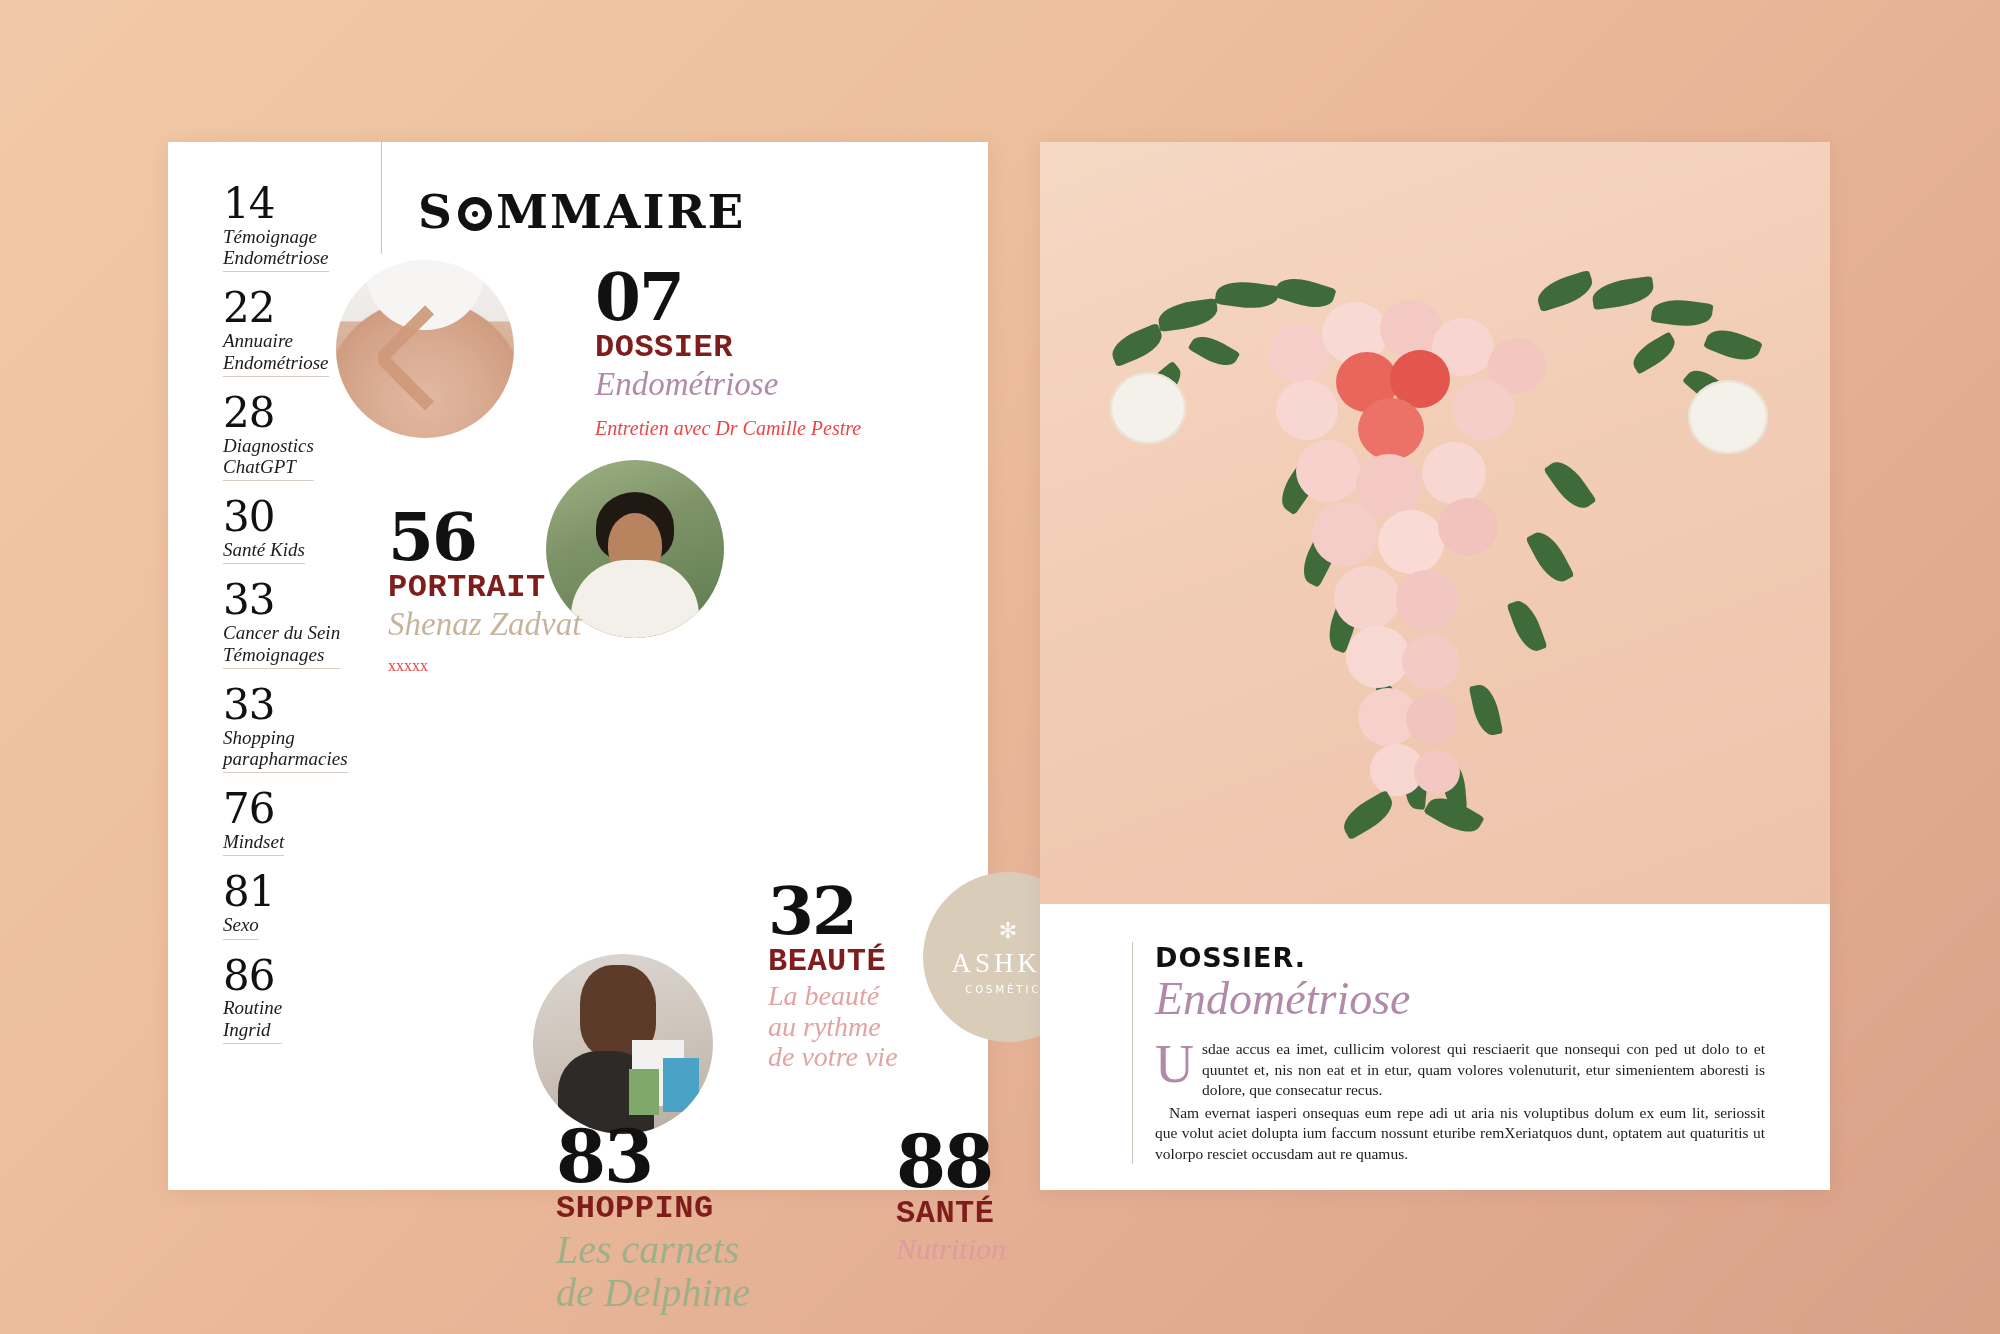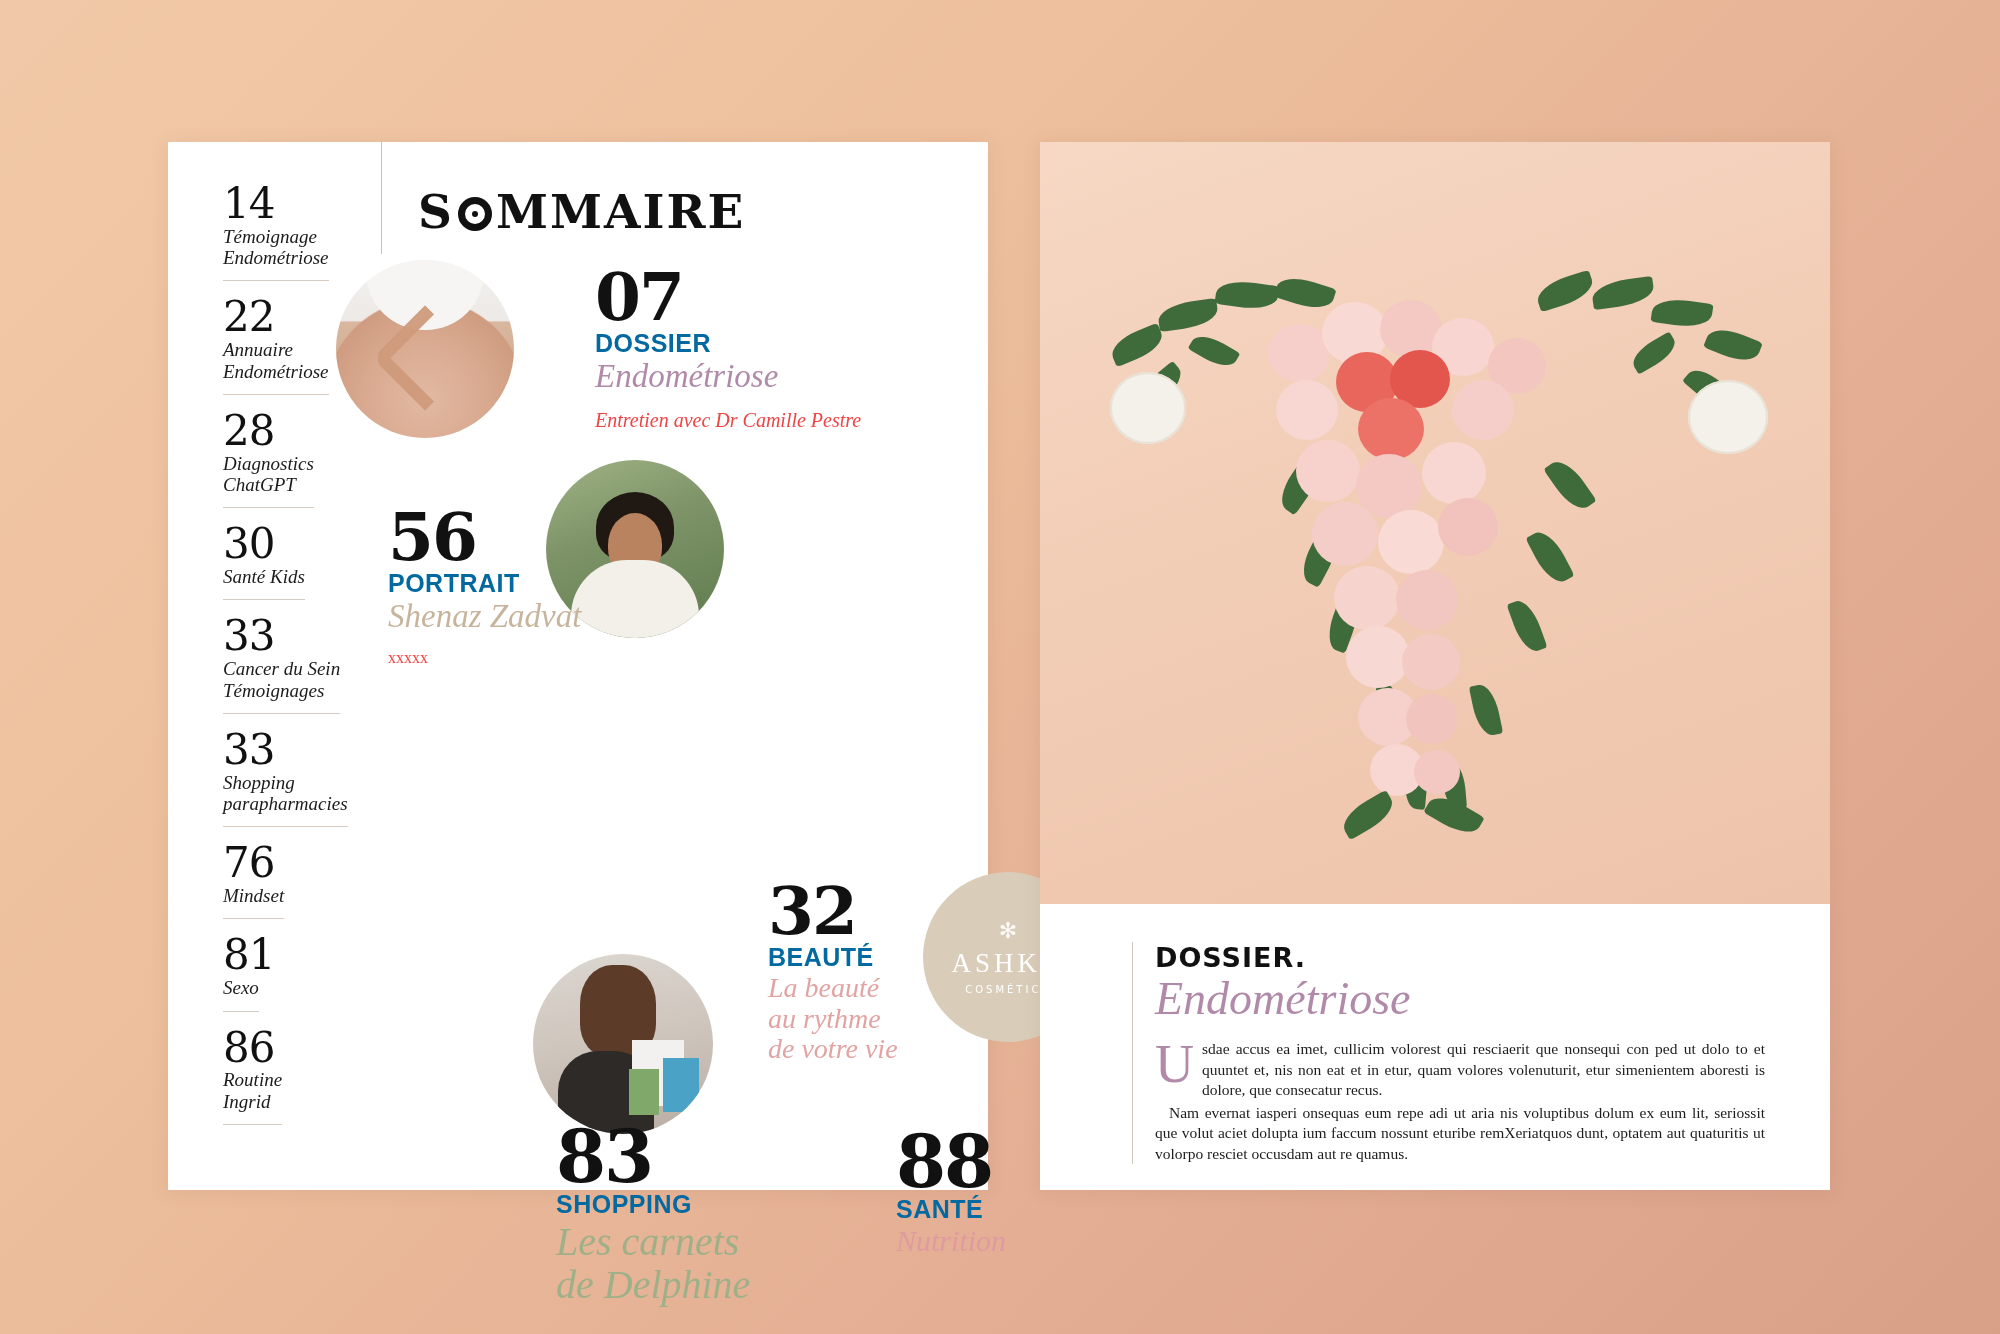--- a/index.html
+++ b/index.html
@@ -53,21 +53,21 @@
     line-height: 0.95;
     color: #111111;
     letter-spacing: -1px;
   }
   .toc-label {
     font-family: "Liberation Serif", serif;
     font-style: italic;
     font-size: 19px;
     line-height: 1.12;
     color: #1b1b1b;
-    padding-bottom: 12px;
+    padding-bottom: 3px;
     border-bottom: 1px solid #d8ccc2;
     display: inline-block;
     margin-top: 2px;
   }
 
   
   .v-divider {
     position: absolute;
     left: 213px;
     top: 0px;
@@ -128,25 +128,25 @@
   }
   .feat-num {
     font-family: "DejaVu Serif", serif;
     font-weight: 700;
     font-size: 66px;
     line-height: 0.84;
     color: #111;
     letter-spacing: -2px;
   }
   .feat-kicker {
-    font-family: Liberation Sans, sans-serif;
+    font-family: Liberation Mono, monospace;
     font-weight: 700;
-    font-size: 25px;
+    font-size: 32px;
     letter-spacing: 0.5px;
-    color: #0369a1;
+    color: #7f1d1d;
     margin-top: 4px;
   }
   .feat-sub {
     font-family: "Liberation Serif", serif;
     font-style: italic;
     font-size: 33px;
     line-height: 1.08;
     margin-top: 1px;
   }
   .feat-note {

